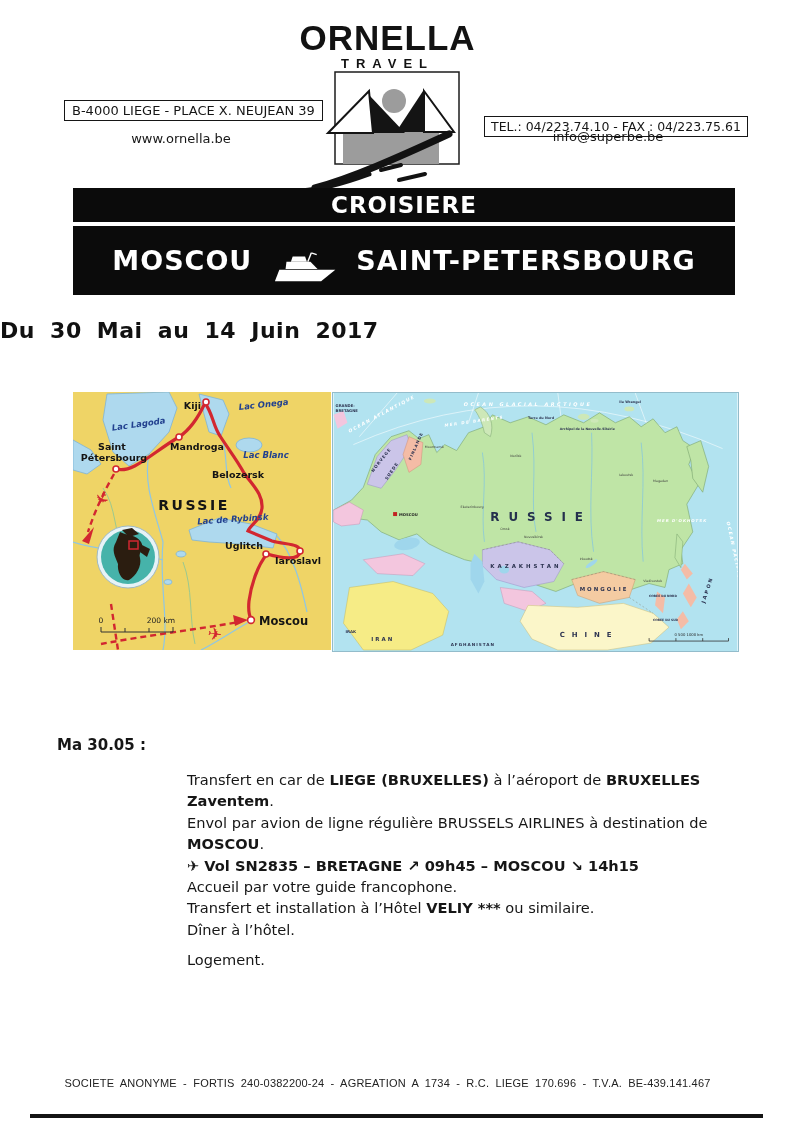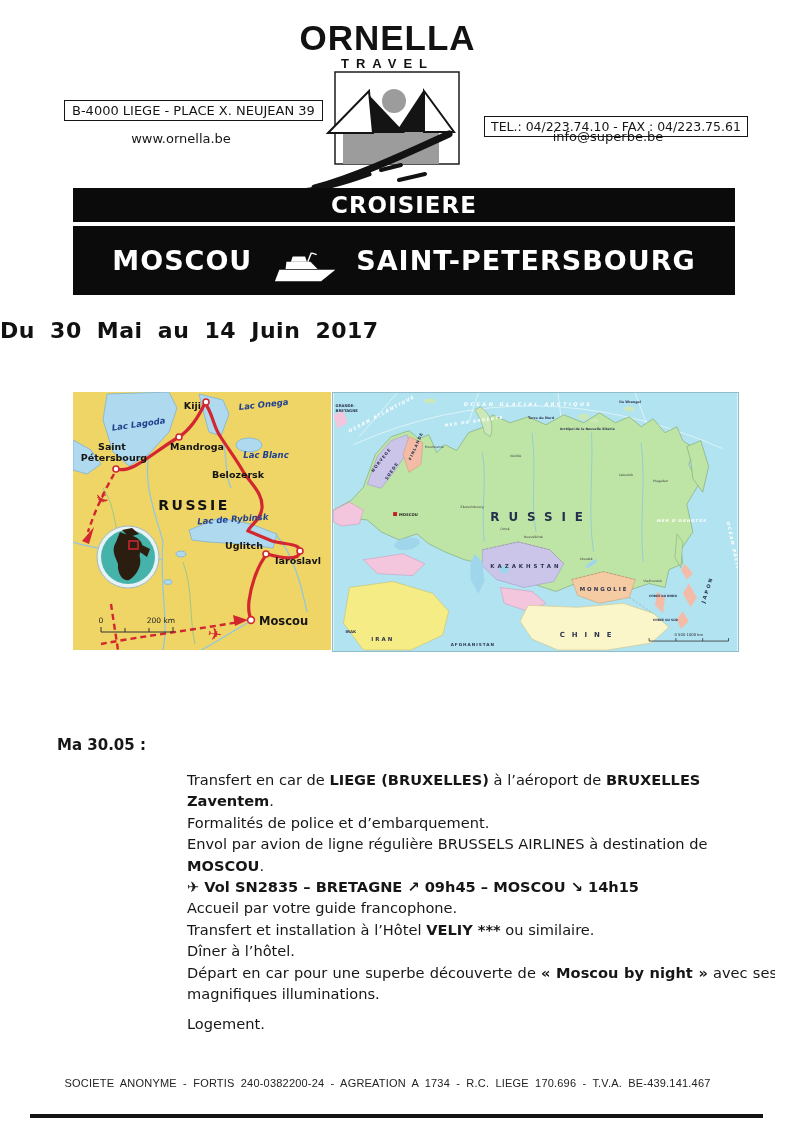--- a/index.html
+++ b/index.html
@@ -278,26 +278,24 @@
         <line x1="398" y1="247" x2="398" y2="250"></line>
     </g>
     <text x="358" y="245" font-size="3.8" text-anchor="middle" fill="#222">0      500      1000 km</text>
   </svg>
 
   <div class="abs day-row">
     <span class="day-label">Ma 30.05 :</span>
   </div>
   <div class="abs itinerary-body">
     <p><span>Transfert en car de </span><span class="bold">LIEGE (BRUXELLES)</span><span> à l’aéroport de </span><span class="bold">BRUXELLES Zaventem</span><span>.</span></p>
-    <p><span>Formalités de police et d’embarquement.</span></p>
     <p><span>Envol par avion de ligne régulière BRUSSELS AIRLINES à destination de </span><span class="bold">MOSCOU</span><span>.</span></p>
     <p><span class="bold">✈ Vol SN2835 – BRETAGNE ↗ 09h45 – MOSCOU ↘ 14h15</span></p>
     <p><span>Accueil par votre guide francophone.</span></p>
     <p><span>Transfert et installation à l’Hôtel </span><span class="bold">VELIY ***</span><span> ou similaire.</span></p>
     <p><span>Dîner à l’hôtel.</span></p>
-    <p class="justify"><span>Départ en car pour une superbe découverte de </span><span class="bold">« Moscou by night »</span><span> avec ses magnifiques illuminations.</span></p>
     <p class="gap-top"><span>Logement.</span></p>
   </div>
 
   <div class="abs footer-line">SOCIETE ANONYME  -  FORTIS 240-0382200-24  -  AGREATION A 1734  -  R.C. LIEGE 170.696  -  T.V.A. BE-439.141.467</div>
   <div class="abs bottom-rule"></div>
 
 </div>
 
 </body></html>

